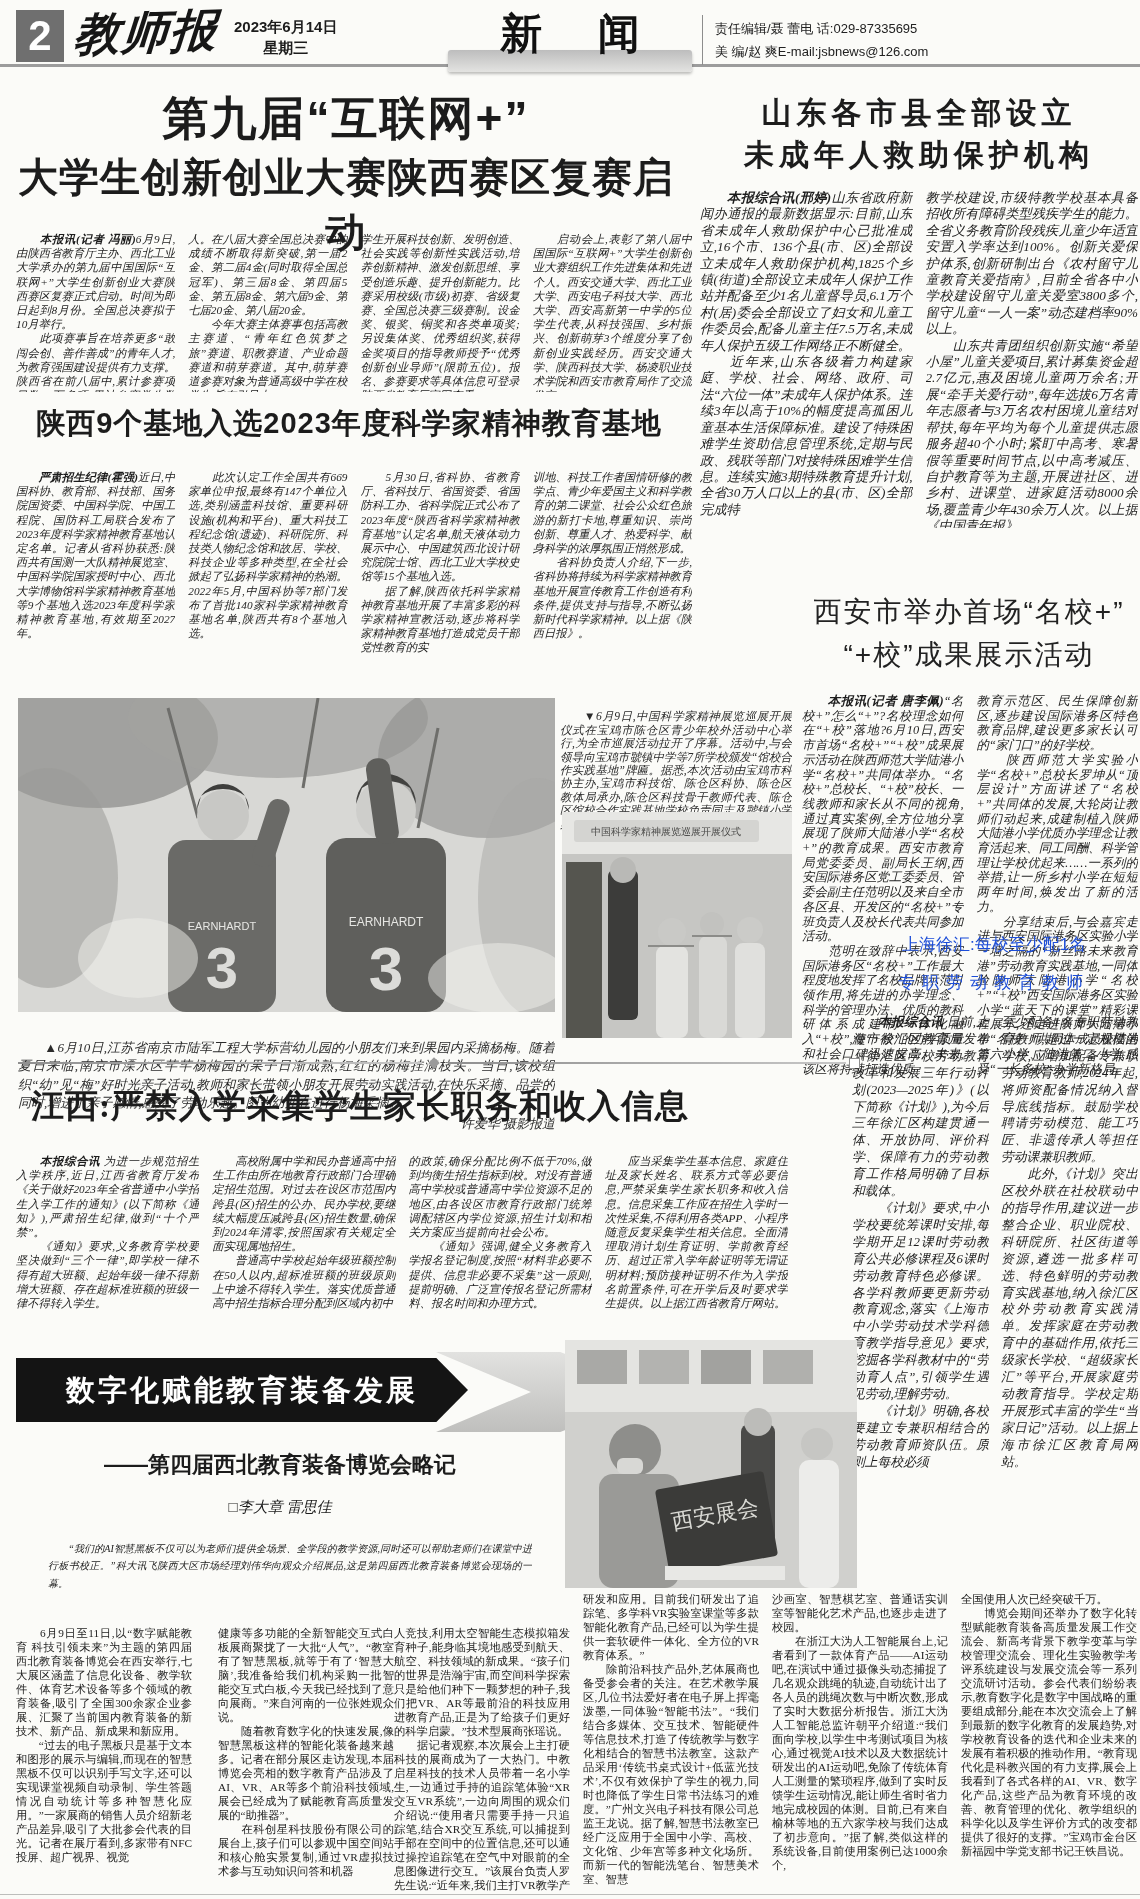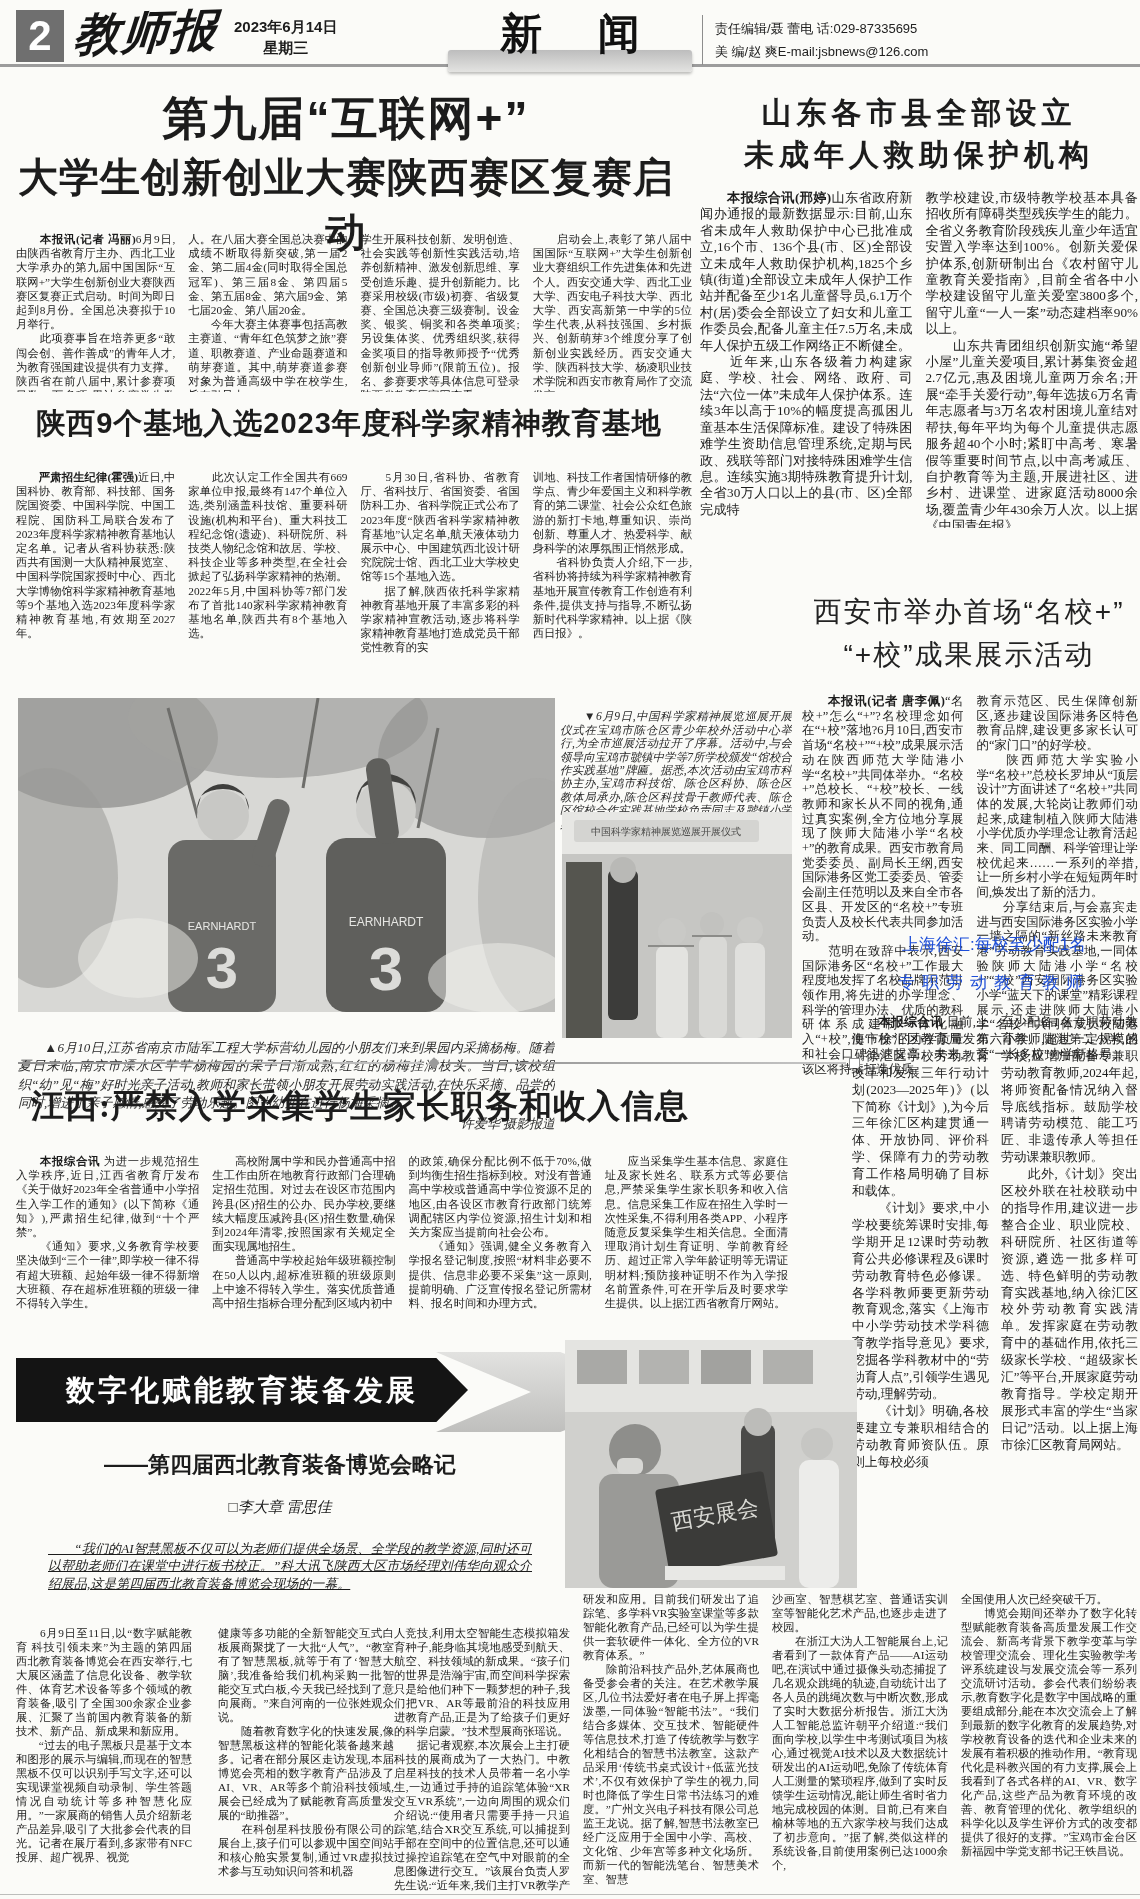--- a/index.html
+++ b/index.html
@@ -6,21 +6,21 @@
     --serif:"Liberation Serif","DejaVu Serif",serif;
     --sans:"Liberation Sans","DejaVu Sans",sans-serif;
     --mono:"Liberation Mono","DejaVu Sans Mono",monospace;
     --ink:#1c1c1c;
   }
   html,body{margin:0;padding:0;background:#d9d9d6;}
   #page{position:relative;width:1140px;height:1899px;margin:0 auto;background:#fbfbf8;overflow:hidden;
         font-family:var(--serif);color:var(--ink);}
   .abs{position:absolute;}
   .jt{text-align:justify;white-space:pre-line;overflow:hidden;}
-  .cols{display:flex;gap:13px;overflow:hidden;}
+  .cols{display:flex;gap:13px;overflow:hidden;font-style:italic;}
   .col{flex:1 1 0;overflow:hidden;}
   .lead-bold{font-weight:bold;}
   
   .hdr-rule{left:0;top:64px;width:1140px;height:3px;background:#9c9c9c;}
   .pagenum{left:16px;top:10px;width:48px;height:52px;background:#6f6f6f;color:#fff;
            font-family:var(--sans);font-size:42px;font-weight:bold;text-align:center;line-height:52px;}
   .masthead{left:74px;top:2px;font-size:46px;font-weight:bold;font-style:italic;
             transform:skewX(-6deg) rotate(-2deg);letter-spacing:2px;color:#161616;}
   .dateblk{left:234px;top:16px;font-family:var(--sans);font-size:15px;font-weight:bold;line-height:21px;}
   .dateblk .wd{text-align:center;}
@@ -77,21 +77,21 @@
   .arrowgray{left:436px;top:1352px;width:226px;height:80px;z-index:0;
              background:linear-gradient(#e2e2e0,#bfbfbd);
              clip-path:polygon(0 0,55% 0,100% 50%,55% 100%,0 100%,42% 50%);}
   .banner{left:16px;top:1358px;width:452px;height:64px;background:#141414;z-index:1;
           clip-path:polygon(0 0,93% 0,100% 50%,93% 100%,0 100%);
           color:#fff;font-family:var(--sans);font-size:29px;font-weight:800;
           letter-spacing:3px;text-align:center;line-height:64px;}
   .fsub{left:40px;top:1450px;width:480px;text-align:center;font-family:var(--sans);
         font-size:22px;font-weight:700;}
   .fby{left:40px;top:1498px;width:480px;text-align:center;font-size:15px;font-style:italic;}
-  .flead{left:48px;top:1540px;width:484px;font-size:13px;line-height:17.4px;font-style:italic;text-decoration:underline;}
+  .flead{left:48px;top:1540px;width:484px;font-size:10px;line-height:17.4px;font-style:italic;}
   .fcol{font-size:11.3px;line-height:14px;}
   .c1{left:16px;top:1626px;width:176px;height:266px;}
   .c2{left:218px;top:1626px;width:176px;height:266px;}
   .c3{left:394px;top:1626px;width:176px;height:266px;}
   .c4{left:583px;top:1592px;width:176px;height:300px;}
   .c5{left:772px;top:1592px;width:176px;height:300px;}
   .c6{left:961px;top:1592px;width:176px;height:300px;}
   .botrule{left:0;top:1894px;width:1140px;height:1px;background:#bdbdbb;}
   svg{display:block;}
 </style>

